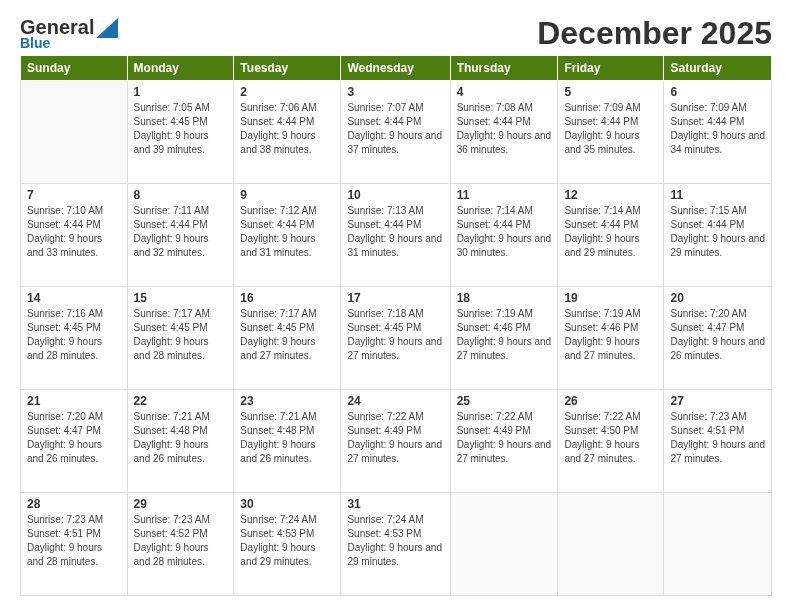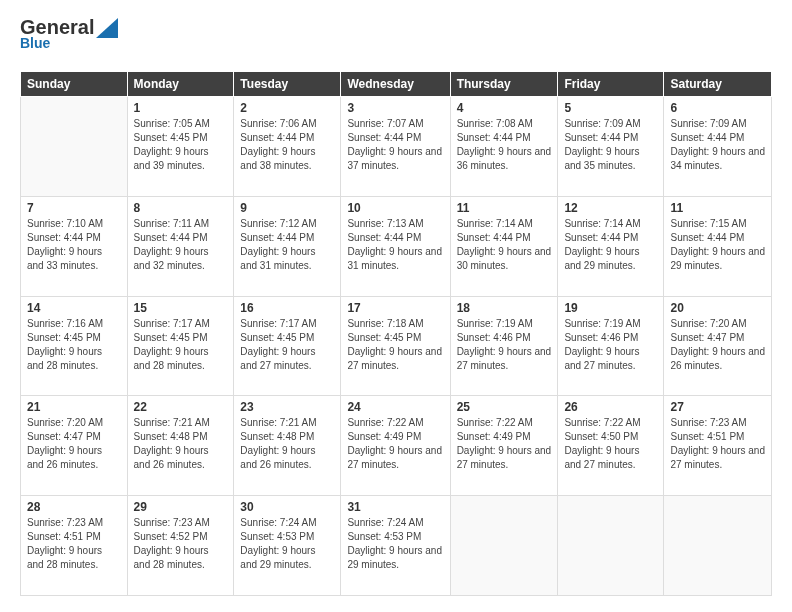--- a/index.html
+++ b/index.html
@@ -14,21 +14,21 @@
       width: 792px;
       height: 612px;
       padding: 16px 20px;
       display: flex;
       flex-direction: column;
     }
     .header {
       display: flex;
       justify-content: space-between;
       align-items: flex-start;
-      margin-bottom: 20px;
+      margin-bottom: 4px;
     }
     .logo {
       display: flex;
       flex-direction: column;
       align-items: flex-start;
     }
     .title-block {
       text-align: right;
     }
     .main-title {
@@ -40,21 +40,21 @@
     .subtitle {
       font-size: 14px;
       color: #555;
     }
     .calendar {
       width: 100%;
       border-collapse: collapse;
       flex: 1;
     }
     .calendar th {
-      background: #404040;
+      background: #4d7c0f;
       color: #fff;
       font-size: 12px;
       font-weight: bold;
       padding: 5px 6px;
       text-align: left;
       border: 1px solid #fff;
     }
     .calendar td {
       vertical-align: top;
       padding: 4px 6px;
@@ -89,20 +89,21 @@
     <div class="logo">
       <div style="display:flex;align-items:center;">
         <span style="font-size:20px;font-weight:bold;color:#333;">General</span>
         <svg width="22" height="20" viewBox="0 0 22 20" style="margin-left:2px;">
           <polygon points="0,20 22,0 22,20" fill="#1a6faf"></polygon>
         </svg>
       </div>
       <span style="font-size:14px;font-weight:bold;color:#1a6faf;margin-top:-4px;">Blue</span>
     </div>
     <div class="title-block">
+      <div class="main-title">December 2025</div>
     </div>
   </div>
 
   <table class="calendar">
     <thead>
       <tr>
       <th>Sunday</th>
           <th>Monday</th>
           <th>Tuesday</th>
           <th>Wednesday</th>

